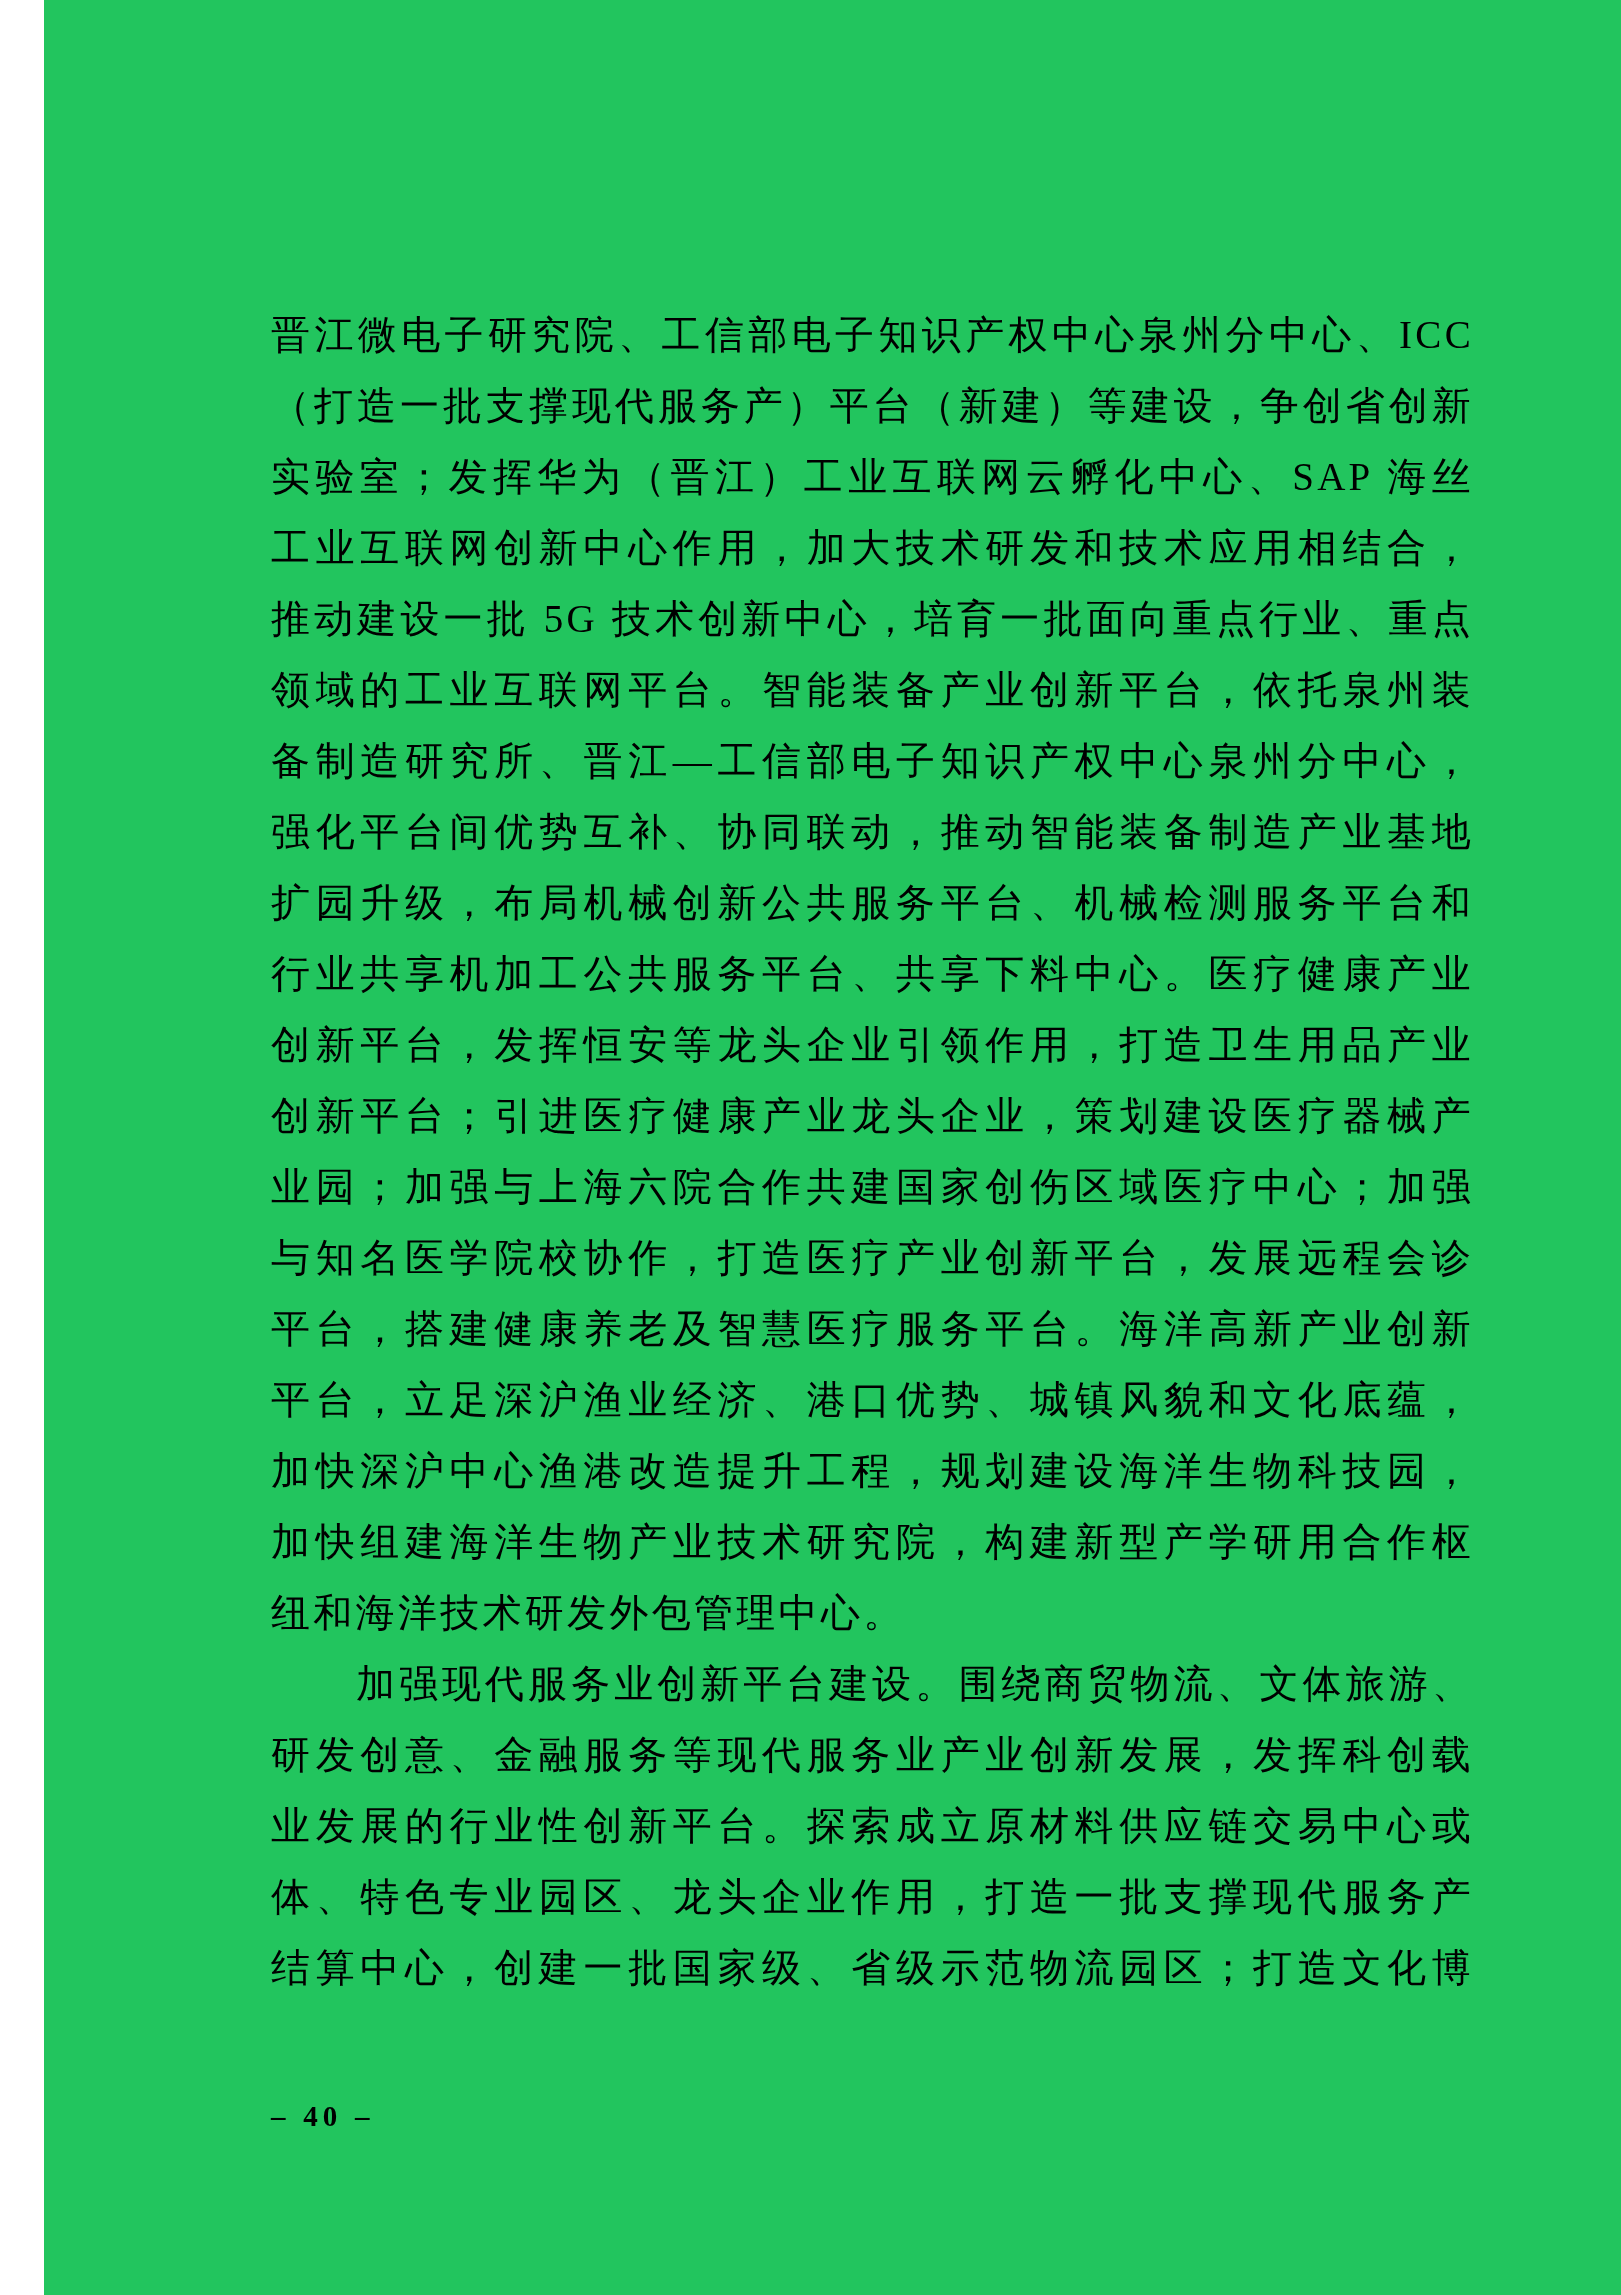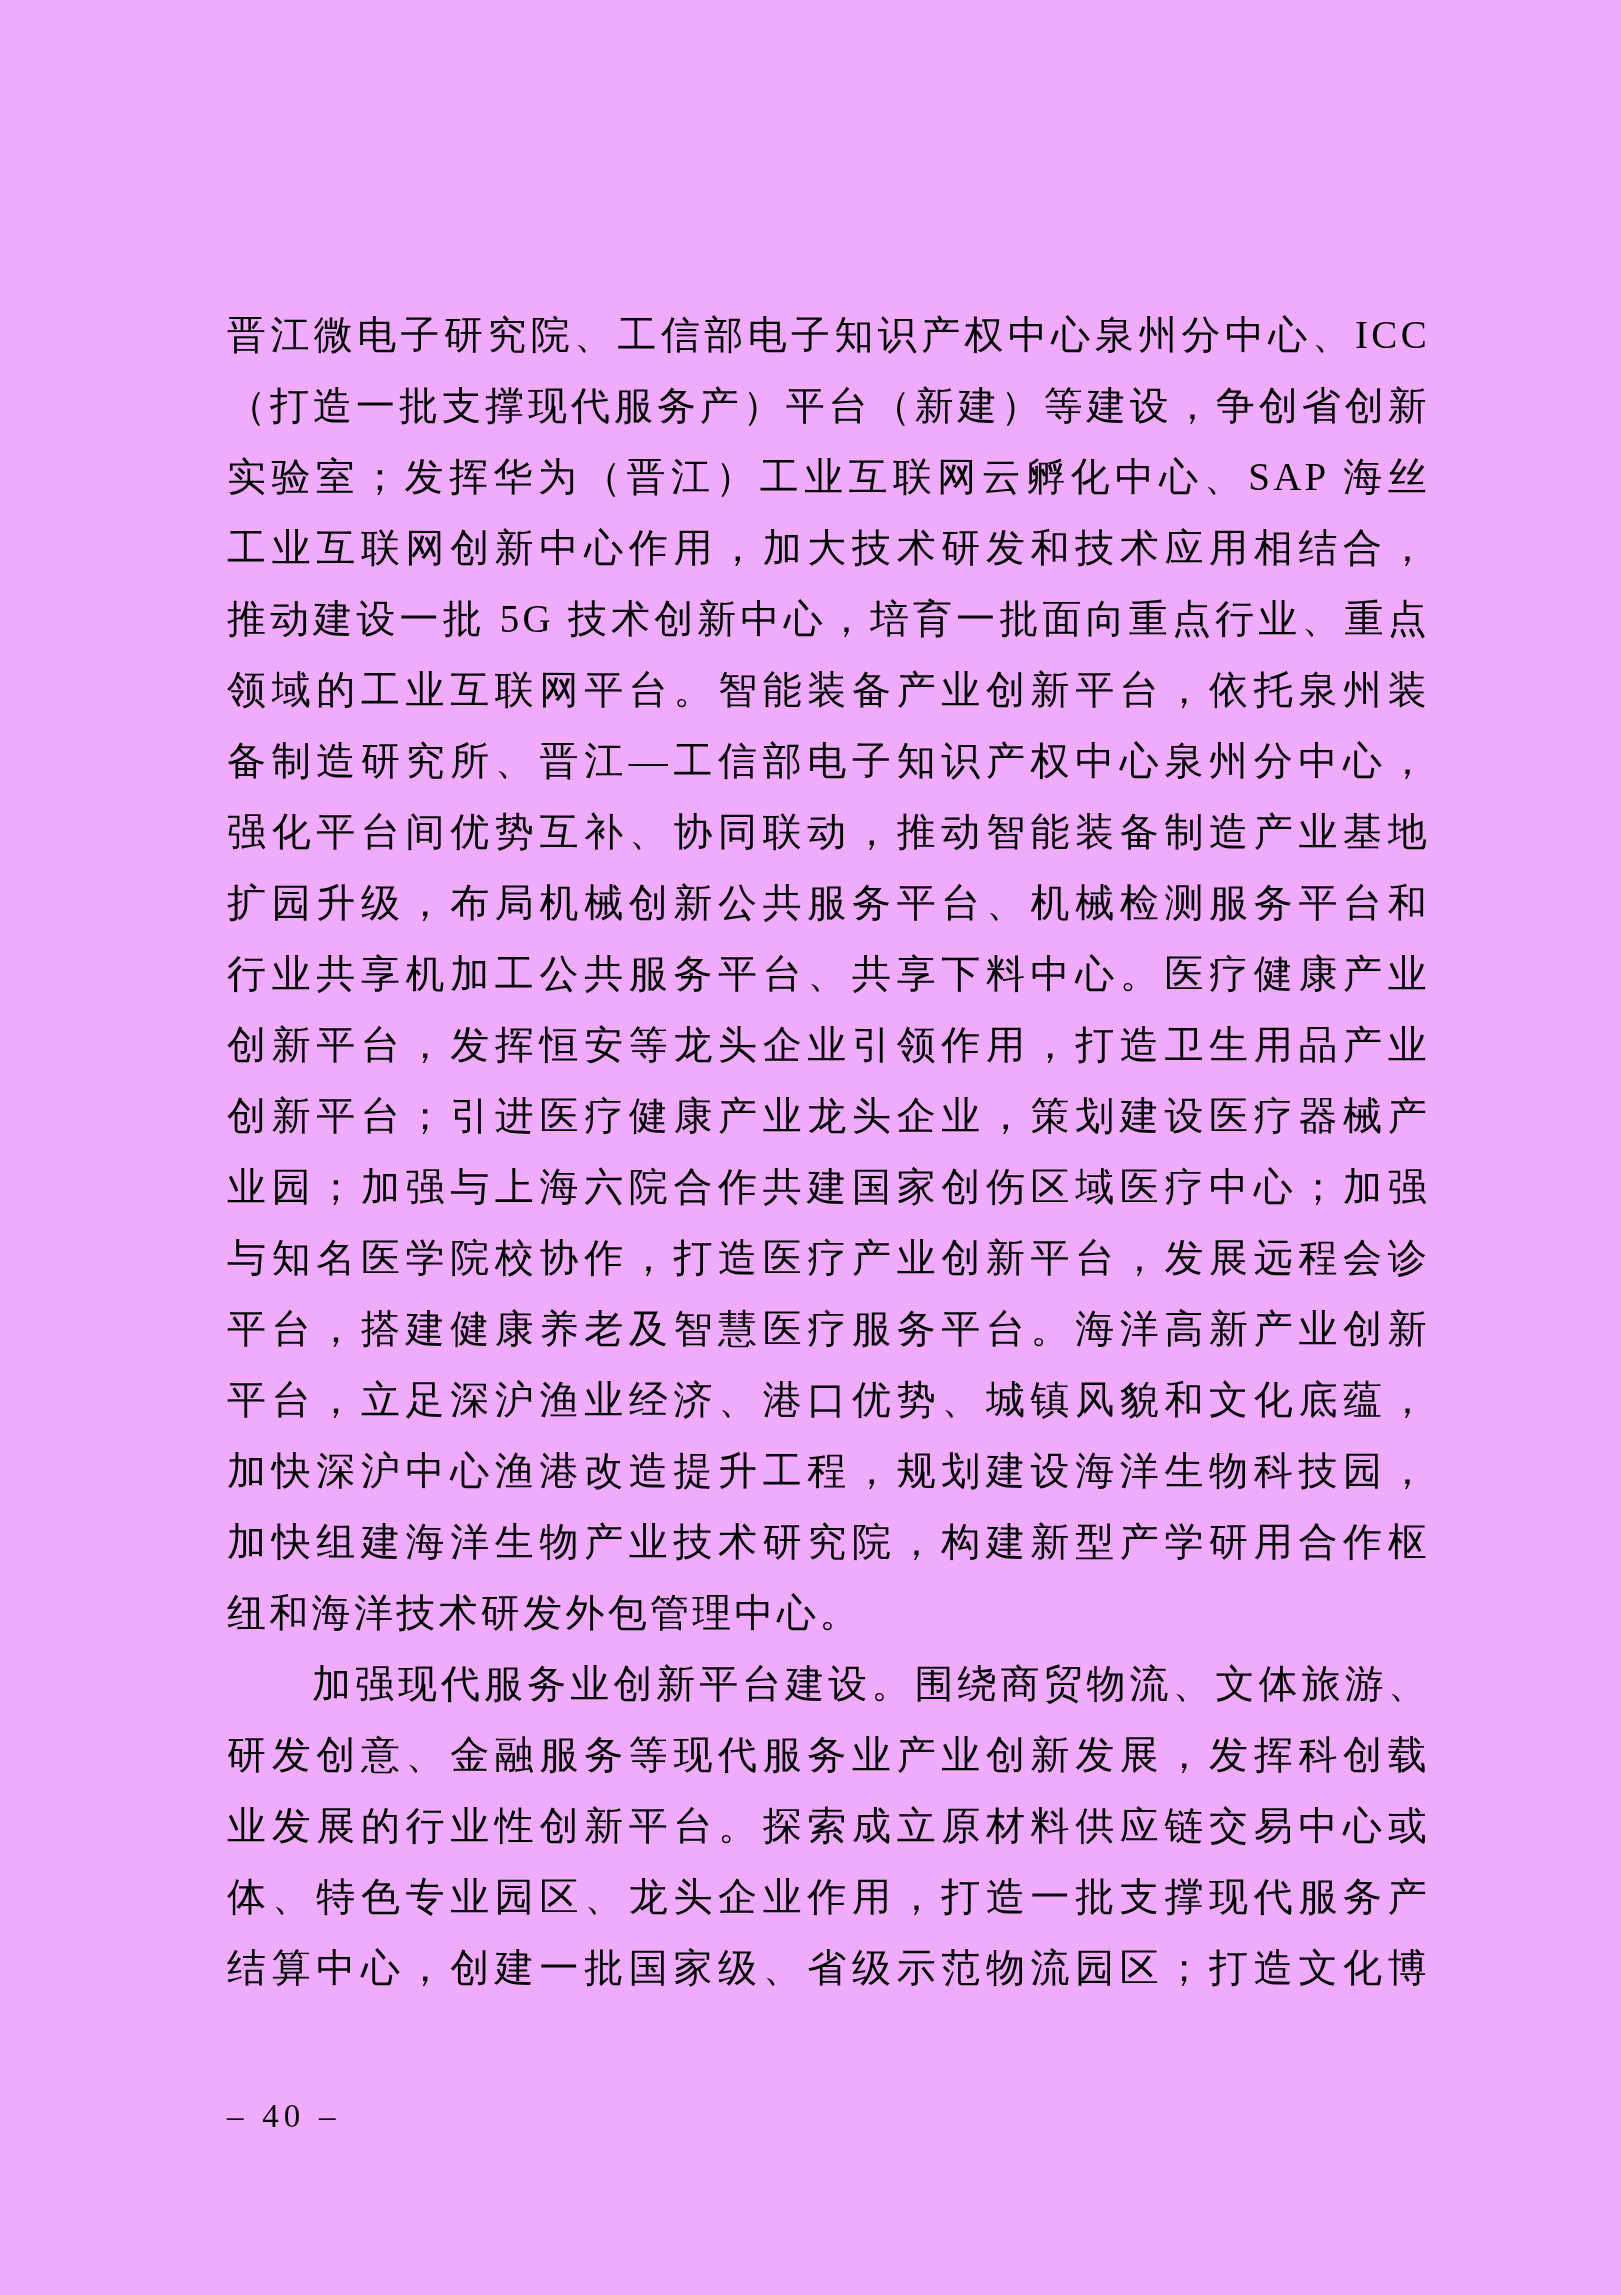--- a/index.html
+++ b/index.html
@@ -9,21 +9,22 @@
   body {
     width: 1621px;
     height: 2295px;
     background: #ffffff;
     position: relative;
     font-family: "Liberation Serif", "DejaVu Serif", serif;
   }
   .page {
     position: absolute;
     inset: 0;
-    background: #f0abfc;
+    background: #22c55e;
+    margin-left: 44px;
   }
   .textblock {
     position: absolute;
     left: 227px;
     top: 299px;
     width: 1203px;
     color: #000000;
   }
   .line {
     font-size: 39px;
@@ -40,24 +41,25 @@
     text-align: right;
     text-align-last: left;
   }
   .line.indent {
     text-indent: 85px;
   }
   .pagenum {
     position: absolute;
     left: 227px;
     top: 2096px;
-    font-size: 33px;
+    font-size: 29px;
     line-height: 41px;
     letter-spacing: 5.2px;
     color: #000000;
+    font-weight: bold;
   }
 </style>
 </head>
 <body>
 
 <div class="page">
   <div class="textblock" id="textblock">
       <div class="line">晋江微电子研究院、工信部电子知识产权中心泉州分中心、ICC</div>
       <div class="line">（打造一批支撑现代服务产）平台（新建）等建设，争创省创新</div>
       <div class="line">实验室；发挥华为（晋江）工业互联网云孵化中心、SAP 海丝</div>

